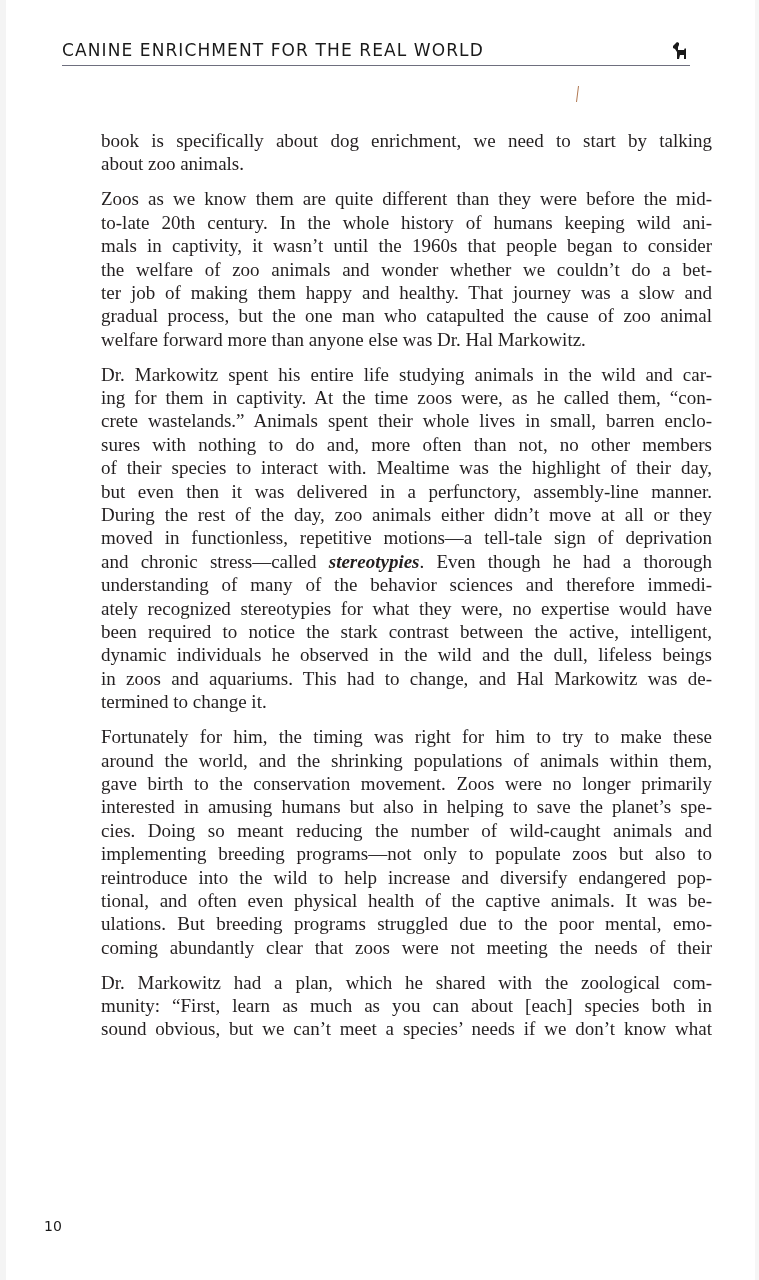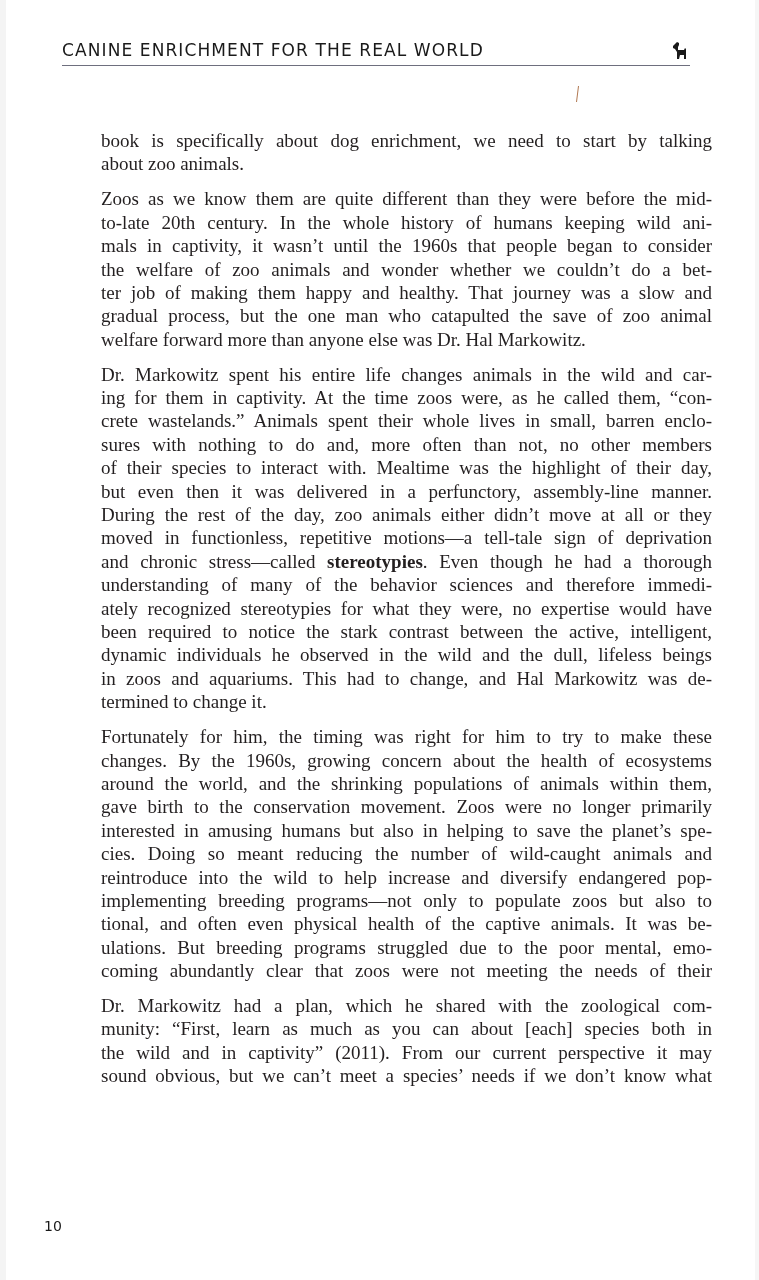--- a/index.html
+++ b/index.html
@@ -24,21 +24,21 @@
   .body-text {
     position: absolute; left: 101px; top: 129px; width: 611px;
     font-family: "Liberation Serif", serif; font-size: 19px; line-height: 23.4px;
   }
   .para { margin: 0 0 11.6px 0; }
   .line {
     display: block; text-align: justify; text-align-last: justify; white-space: nowrap;
     height: 23.4px; overflow: visible;
   }
   .line.last { text-align-last: left; }
-  .line b { font-weight: bold; }
+  .line b { font-weight: bold; font-style: italic; }
   .page-number {
     position: absolute; left: 44px; top: 1218px;
     font-family: "DejaVu Sans", sans-serif; font-size: 14px; color: #1a1a1a;
   }
 </style>
 </head>
 <body>
 
 <div class="edge-left"></div>
 <div class="edge-right"></div>
@@ -58,54 +58,52 @@
     <div class="para">
       <span class="line">book is specifically about dog enrichment, we need to start by talking</span>
       <span class="line last">about zoo animals.</span>
     </div>
     <div class="para">
       <span class="line">Zoos as we know them are quite different than they were before the mid-</span>
       <span class="line">to-late 20th century. In the whole history of humans keeping wild ani-</span>
       <span class="line">mals in captivity, it wasn’t until the 1960s that people began to consider</span>
       <span class="line">the welfare of zoo animals and wonder whether we couldn’t do a bet-</span>
       <span class="line">ter job of making them happy and healthy. That journey was a slow and</span>
-      <span class="line">gradual process, but the one man who catapulted the save of zoo animal</span>
+      <span class="line">gradual process, but the one man who catapulted the cause of zoo animal</span>
       <span class="line last">welfare forward more than anyone else was Dr. Hal Markowitz.</span>
     </div>
     <div class="para">
-      <span class="line">Dr. Markowitz spent his entire life changes animals in the wild and car-</span>
+      <span class="line">Dr. Markowitz spent his entire life studying animals in the wild and car-</span>
       <span class="line">ing for them in captivity. At the time zoos were, as he called them, “con-</span>
       <span class="line">crete wastelands.” Animals spent their whole lives in small, barren enclo-</span>
       <span class="line">sures with nothing to do and, more often than not, no other members</span>
       <span class="line">of their species to interact with. Mealtime was the highlight of their day,</span>
       <span class="line">but even then it was delivered in a perfunctory, assembly-line manner.</span>
       <span class="line">During the rest of the day, zoo animals either didn’t move at all or they</span>
       <span class="line">moved in functionless, repetitive motions—a tell-tale sign of deprivation</span>
       <span class="line"><span>and chronic stress—called </span><b>stereotypies</b><span>. Even though he had a thorough</span></span>
       <span class="line">understanding of many of the behavior sciences and therefore immedi-</span>
       <span class="line">ately recognized stereotypies for what they were, no expertise would have</span>
       <span class="line">been required to notice the stark contrast between the active, intelligent,</span>
       <span class="line">dynamic individuals he observed in the wild and the dull, lifeless beings</span>
       <span class="line">in zoos and aquariums. This had to change, and Hal Markowitz was de-</span>
       <span class="line last">termined to change it.</span>
     </div>
     <div class="para">
       <span class="line">Fortunately for him, the timing was right for him to try to make these</span>
-      <span class="line">changes. By the 1960s, growing concern about the health of ecosystems</span>
       <span class="line">around the world, and the shrinking populations of animals within them,</span>
       <span class="line">gave birth to the conservation movement. Zoos were no longer primarily</span>
       <span class="line">interested in amusing humans but also in helping to save the planet’s spe-</span>
       <span class="line">cies. Doing so meant reducing the number of wild-caught animals and</span>
+      <span class="line">implementing breeding programs—not only to populate zoos but also to</span>
       <span class="line">reintroduce into the wild to help increase and diversify endangered pop-</span>
-      <span class="line">implementing breeding programs—not only to populate zoos but also to</span>
       <span class="line">tional, and often even physical health of the captive animals. It was be-</span>
       <span class="line">ulations. But breeding programs struggled due to the poor mental, emo-</span>
       <span class="line">coming abundantly clear that zoos were not meeting the needs of their</span>
     </div>
     <div class="para">
       <span class="line">Dr. Markowitz had a plan, which he shared with the zoological com-</span>
       <span class="line">munity: “First, learn as much as you can about [each] species both in</span>
-      <span class="line">the wild and in captivity” (2011). From our current perspective it may</span>
       <span class="line">sound obvious, but we can’t meet a species’ needs if we don’t know what</span>
     </div>
   </div>
 
 <div class="page-number">10</div>
 
 </body></html>

